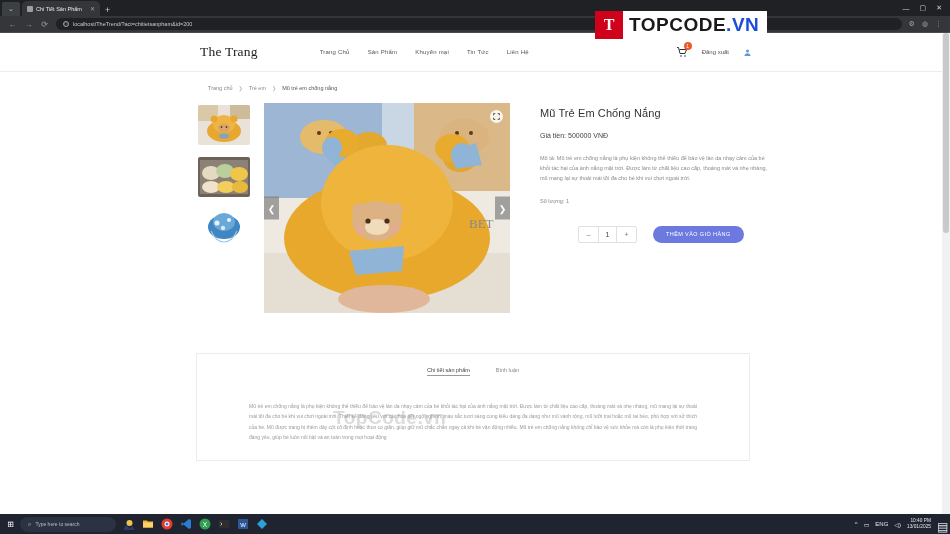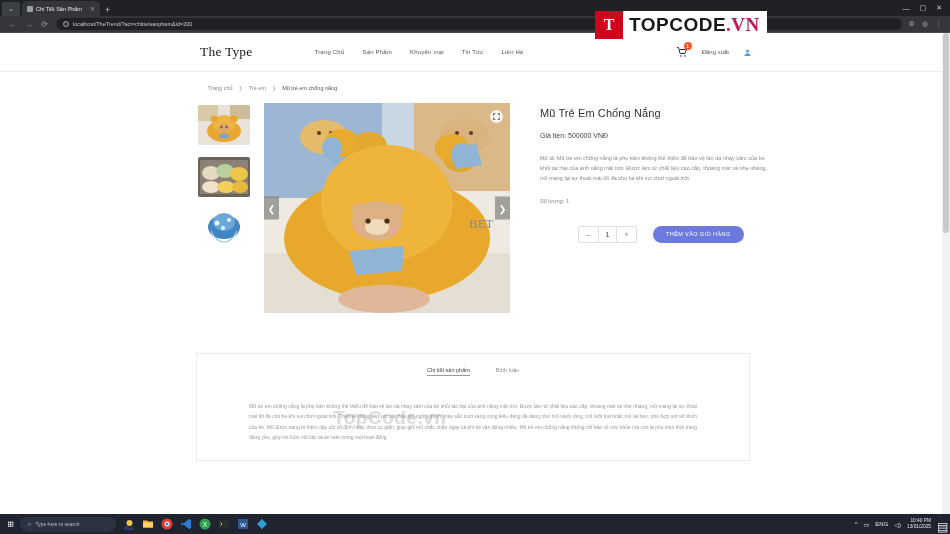--- a/index.html
+++ b/index.html
@@ -59,21 +59,21 @@
   }
   .tc-badge {
     width:28px; height:28px; background:#d0021b; color:#fff; display:flex;
     align-items:center; justify-content:center; font-weight:bold; font-size:16px;
     font-family:"Liberation Serif", serif; flex:none;
   }
   .tc-text {
     font-size:19px; font-weight:bold; letter-spacing:0.5px; color:#1a1a1a;
     padding-left:6px; font-family:"Liberation Sans", sans-serif;
   }
-  .tc-text .dotvn { color:#be185d;font-family:Liberation Serif, serif; }
+  .tc-text .dotvn { color:#1d4ed8; }
 
   
   .viewport {
     position:absolute; left:0; top:33px; width:950px; height:481px;
     background:#fff; overflow:hidden;
   }
 
   
   .site-header {
     height: 39px; border-bottom:1px solid #ececec; display:flex; align-items:center;
@@ -234,21 +234,21 @@
   <div class="topcode-logo">
     <div class="tc-badge">T</div>
     <div class="tc-text">
       <span>TOPCODE</span><span class="dotvn">.VN</span>
     </div>
   </div>
 
   <div class="viewport">
 
     <div class="site-header">
-      <div class="brand">The Type</div>
+      <div class="brand">The Trang</div>
       <div class="mainnav">
         <a href="#">Trang Chủ</a>
         <a href="#">Sản Phẩm</a>
         <a href="#">Khuyến mại</a>
         <a href="#">Tin Tức</a>
         <a href="#">Liên Hệ</a>
       </div>
       <div class="header-right">
         <div class="cart-wrap">
           <svg width="12" height="12" viewBox="0 0 24 24">

